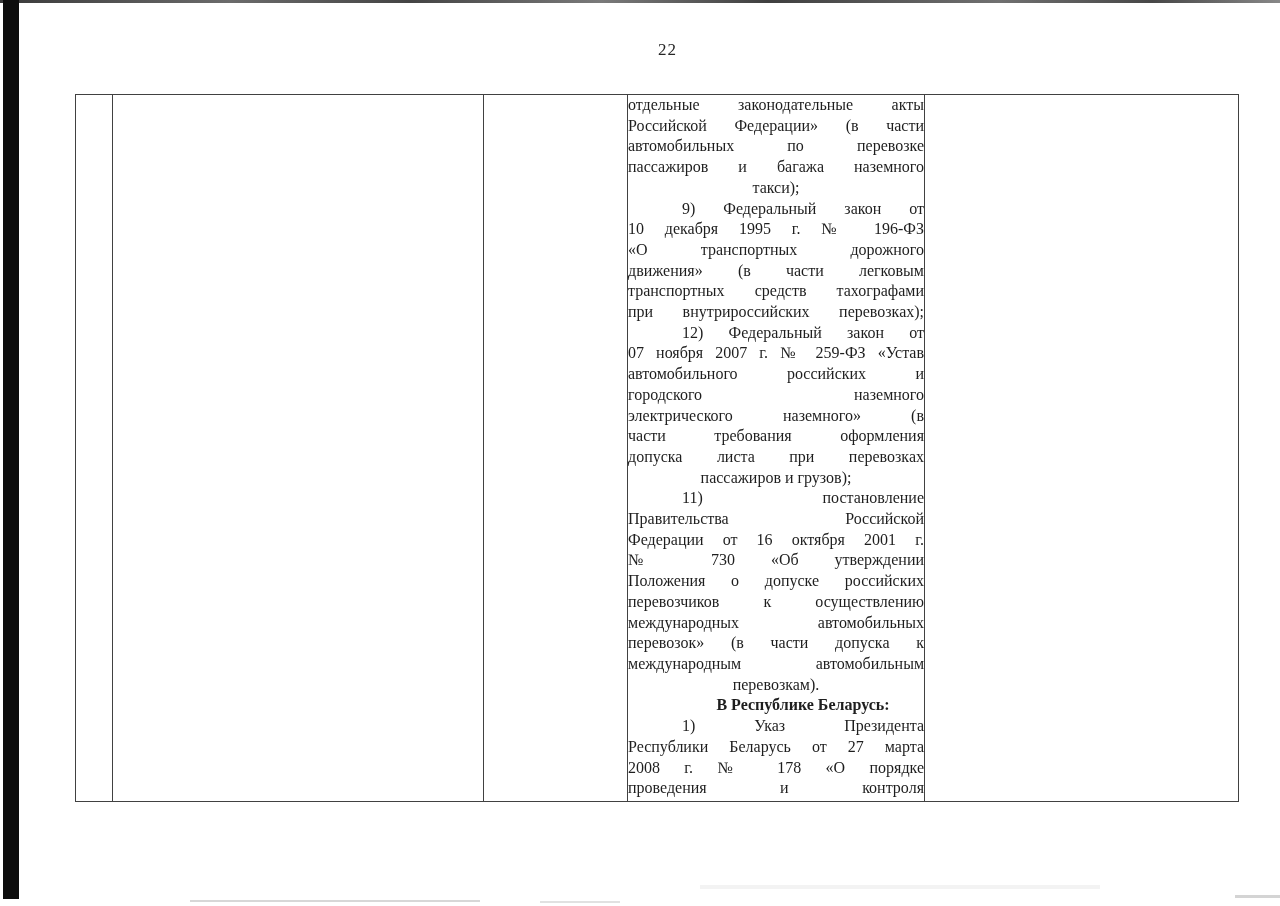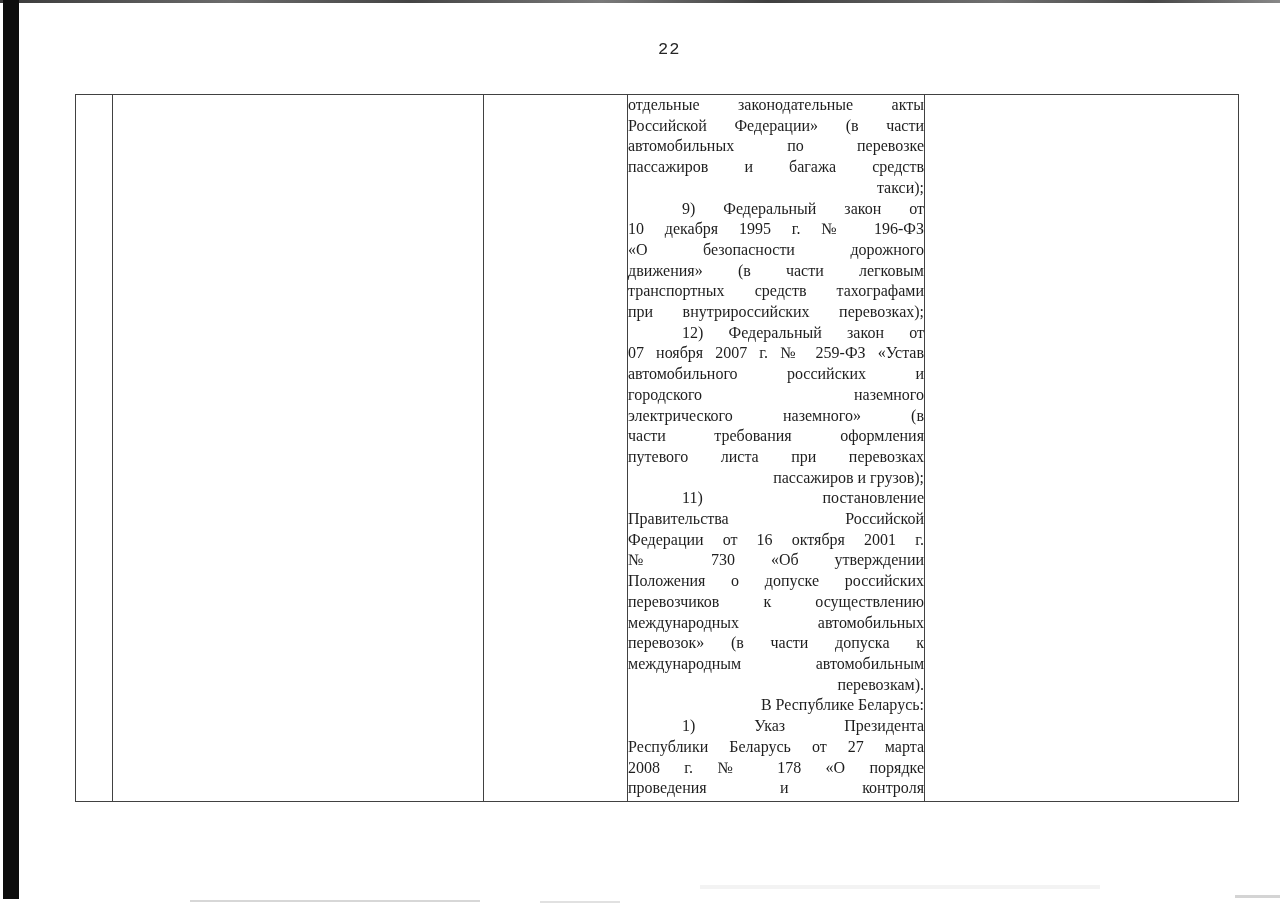--- a/index.html
+++ b/index.html
@@ -17,40 +17,40 @@
   .top-edge{
     position:absolute;left:0;top:0;width:1280px;height:3px;
     background:linear-gradient(90deg,#3a3a3a 0%,#6b6b6b 18%,#444 32%,#7a7a7a 47%,#3f3f3f 60%,#707070 78%,#474747 90%,#888 100%);
   }
   .left-bar{
     position:absolute;left:3px;top:0;width:16px;height:899px;
     background:var(--scan-bar);
   }
   .page-number{
     position:absolute;left:658px;top:40px;
-    font-size:17px;color:#262626;letter-spacing:1px;font-family:Liberation Mono, monospace;
+    font-size:17px;color:#262626;letter-spacing:1px;
   }
   table.doc-table{
     position:absolute;left:75px;top:94px;
     width:1163px;height:708px;
     border-collapse:collapse;table-layout:fixed;
   }
   table.doc-table td{
     border:1px solid var(--border);
     vertical-align:top;padding:0;overflow:hidden;
   }
   td.law-cell{padding:2px 8px 0 7px;}
   .lines{
     font-size:16px;line-height:20.7px;color:var(--ink);
     width:100%;
   }
-  .line{text-align:right;}
+  .line{text-align:center;}
   .line.j{text-align:justify;text-align-last:justify;}
   .line.ind{text-indent:54px;}
-  .line.b{font-weight:normal;}
+  .line.b{font-weight:bold;}
   .smudge{position:absolute;background:var(--smudge);}
   .smudge.s1{left:190px;top:900px;width:290px;height:2px;opacity:.75;}
   .smudge.s2{left:540px;top:901px;width:80px;height:2px;opacity:.55;}
   .smudge.s3{left:1235px;top:895px;width:45px;height:3px;opacity:.8;}
   .smudge.s4{left:700px;top:885px;width:400px;height:4px;opacity:.22;}
 </style>
 </head>
 <body>
 
 <div class="top-edge"></div>
@@ -69,35 +69,35 @@
   <tbody>
       <tr>
     <td></td>
     <td></td>
     <td></td>
     <td class="law-cell">
       <div class="lines">
             <div class="line j">отдельные законодательные акты</div>
             <div class="line j">Российской Федерации» (в части</div>
             <div class="line j">автомобильных по перевозке</div>
-            <div class="line j">пассажиров и багажа средств</div>
+            <div class="line j">пассажиров и багажа наземного</div>
             <div class="line">такси);</div>
             <div class="line j ind">9) Федеральный закон от</div>
             <div class="line j">10 декабря 1995 г. № 196-ФЗ</div>
-            <div class="line j">«О безопасности дорожного</div>
+            <div class="line j">«О транспортных дорожного</div>
             <div class="line j">движения» (в части легковым</div>
             <div class="line j">транспортных средств тахографами</div>
             <div class="line j">при внутрироссийских перевозках);</div>
             <div class="line j ind">12) Федеральный закон от</div>
             <div class="line j">07 ноября 2007 г. № 259-ФЗ «Устав</div>
             <div class="line j">автомобильного российских и</div>
             <div class="line j">городского наземного</div>
             <div class="line j">электрического наземного» (в</div>
             <div class="line j">части требования оформления</div>
-            <div class="line j">путевого листа при перевозках</div>
+            <div class="line j">допуска листа при перевозках</div>
             <div class="line">пассажиров и грузов);</div>
             <div class="line j ind">11) постановление</div>
             <div class="line j">Правительства Российской</div>
             <div class="line j">Федерации от 16 октября 2001 г.</div>
             <div class="line j">№ 730 «Об утверждении</div>
             <div class="line j">Положения о допуске российских</div>
             <div class="line j">перевозчиков к осуществлению</div>
             <div class="line j">международных автомобильных</div>
             <div class="line j">перевозок» (в части допуска к</div>
             <div class="line j">международным автомобильным</div>

